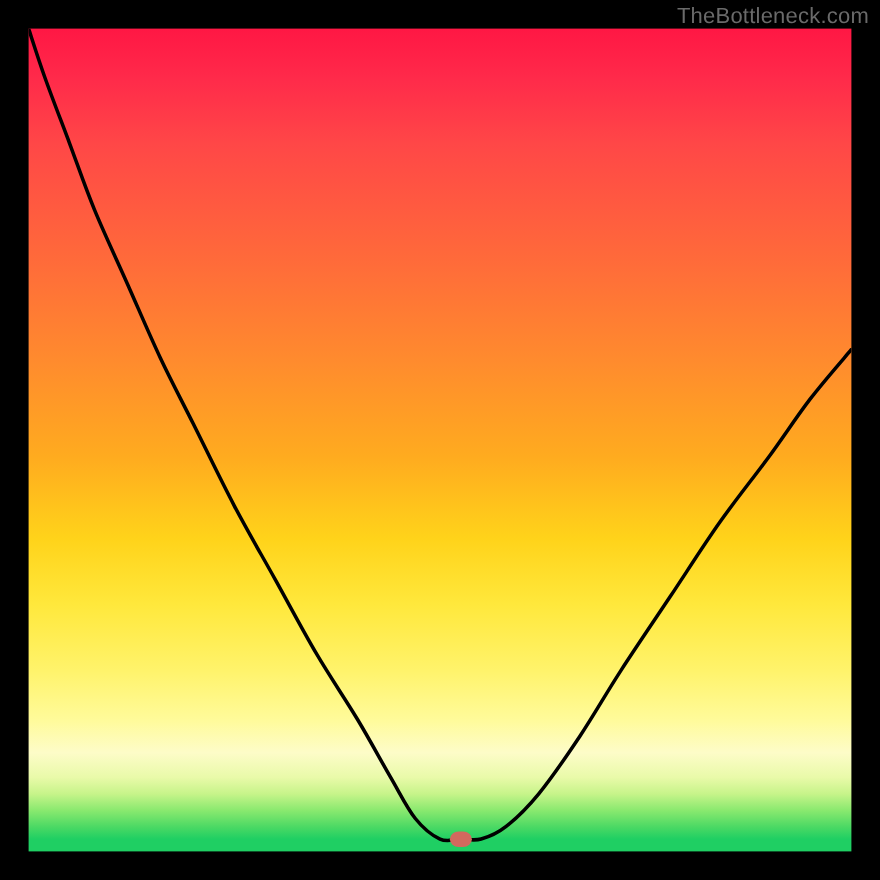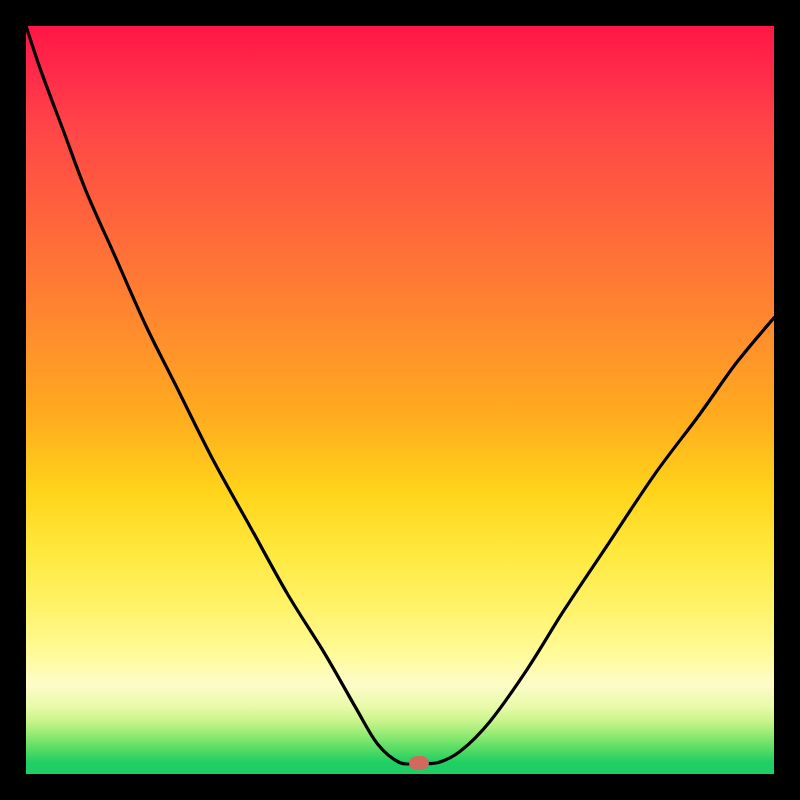--- a/index.html
+++ b/index.html
@@ -70,20 +70,21 @@
     border-radius: 8px / 7px;
     background: #d2695e;
     z-index: 3;
     transform: translate(-50%, -50%);
   }
 </style>
 </head>
 <body>
 
 <div class="frame">
+  <div class="watermark">TheBottleneck.com</div>
 
   <div class="plot-area">
     <svg class="curve" viewBox="0 0 748 748" preserveAspectRatio="none">
       <path id="curve-path" fill="none" stroke="#000" stroke-width="3.2" stroke-linecap="round" stroke-linejoin="round" d="M 0 0 C 2.493333333333333 7.479999999999999, 8.726666666666668 27.42666666666666, 14.96 44.879999999999995 C 21.193333333333335 62.33333333333333, 29.919999999999998 84.77333333333337, 37.4 104.72000000000003 C 44.879999999999995 124.66666666666669, 51.11333333333334 143.36666666666662, 59.84 164.55999999999995 C 68.56666666666666 185.75333333333327, 79.78666666666666 209.44, 89.75999999999999 231.88 C 99.73333333333332 254.32, 109.70666666666668 278.00666666666666, 119.68 299.2 C 129.65333333333334 320.3933333333333, 138.38 336.59999999999997, 149.6 359.03999999999996 C 160.82 381.47999999999996, 174.53333333333333 410.15333333333336, 187 433.84000000000003 C 199.46666666666667 457.5266666666667, 211.93333333333334 478.71999999999997, 224.4 501.15999999999997 C 236.86666666666667 523.5999999999999, 249.33333333333334 547.2866666666666, 261.8 568.48 C 274.26666666666665 589.6733333333334, 287.98 609.6199999999999, 299.2 628.3199999999999 C 310.41999999999996 647.02, 320.3933333333333 665.72, 329.12 680.6800000000001 C 337.8466666666667 695.6400000000001, 344.08 708.73, 351.56 718.08 C 359.04 727.4300000000001, 367.1433333333333 733.6633333333333, 374 736.78 C 380.8566666666667 739.8966666666666, 386.46666666666664 736.78, 392.7 736.78 C 398.93333333333334 736.78, 404.54333333333335 738.65, 411.40000000000003 736.78 C 418.2566666666667 734.91, 425.11333333333334 732.4166666666666, 433.84 725.56 C 442.5666666666666 718.7033333333333, 452.53999999999996 709.3533333333334, 463.76 695.64 C 474.98 681.9266666666666, 488.6933333333334 661.98, 501.16 643.28 C 513.6266666666667 624.5799999999999, 524.8466666666666 604.6333333333334, 538.56 583.44 C 552.2733333333333 562.2466666666667, 568.48 538.5600000000001, 583.44 516.12 C 598.4000000000001 493.68, 613.3599999999999 469.99333333333334, 628.3199999999999 448.8 C 643.28 427.6066666666667, 659.4866666666667 407.66, 673.2 388.96000000000004 C 686.9133333333334 370.26000000000005, 698.1333333333333 352.8066666666666, 710.6 336.59999999999997 C 723.0666666666667 320.3933333333333, 741.7666666666667 299.20000000000005, 748 291.72"></path>
     </svg>
     <div id="opt-marker" class="marker" style="left: 392.7px; top: 736.78px; background: rgb(210, 105, 94);"></div>
   </div>
 </div>
 
 </body></html>

